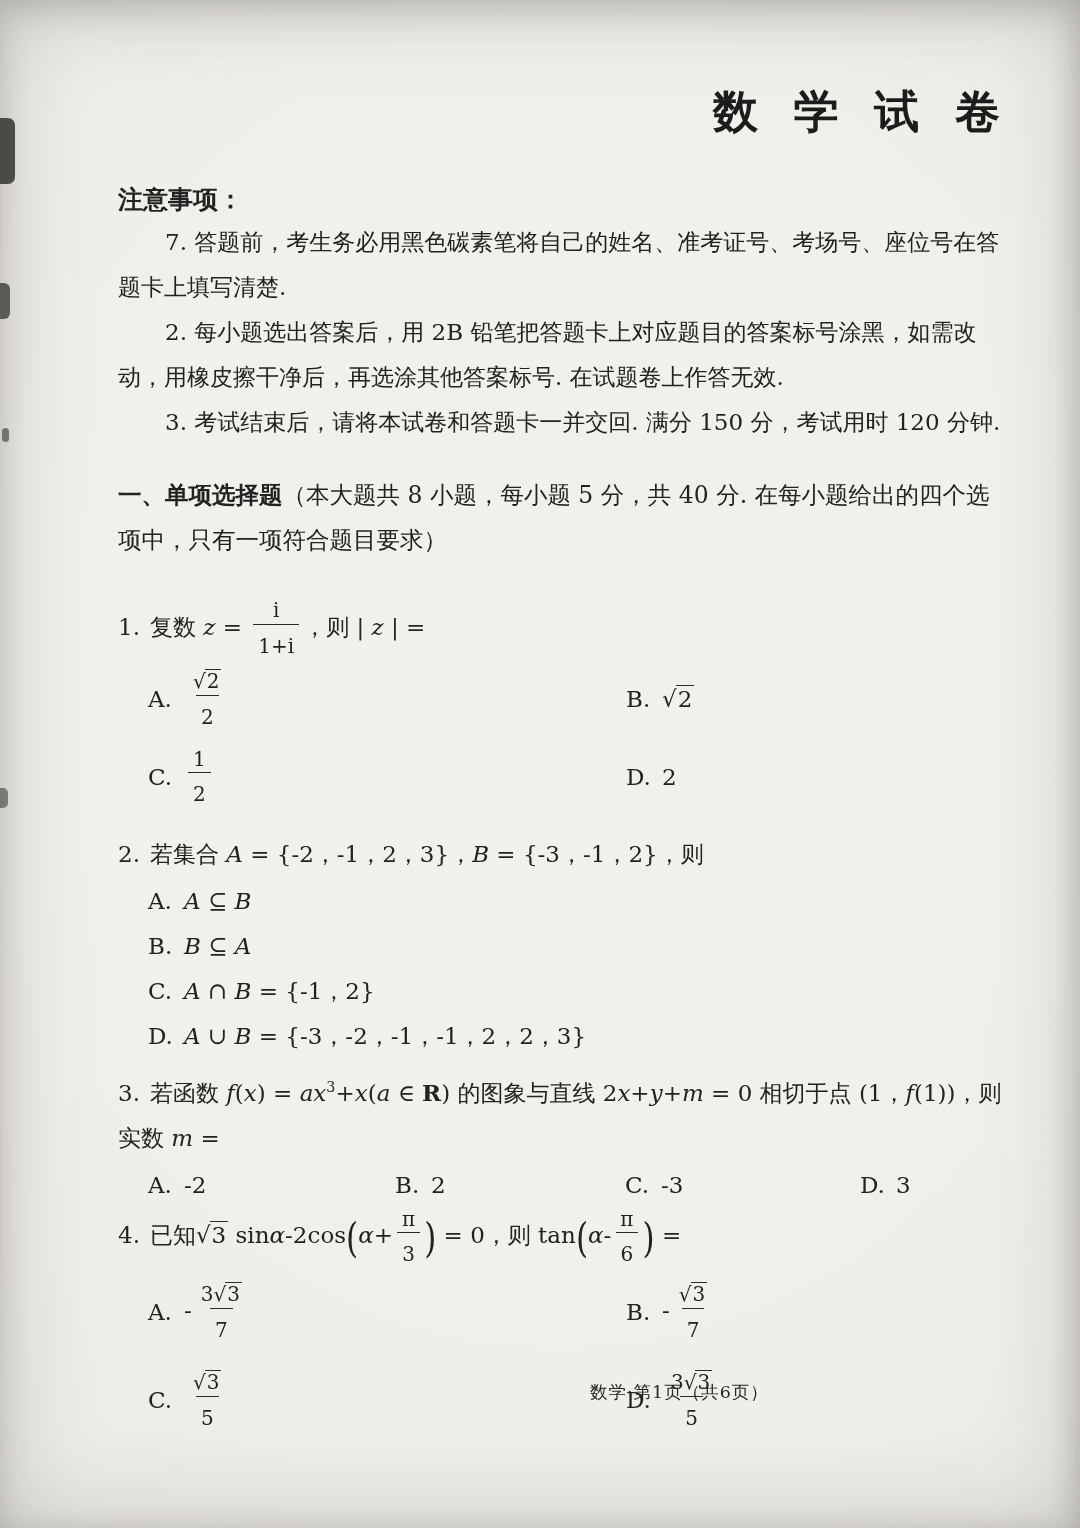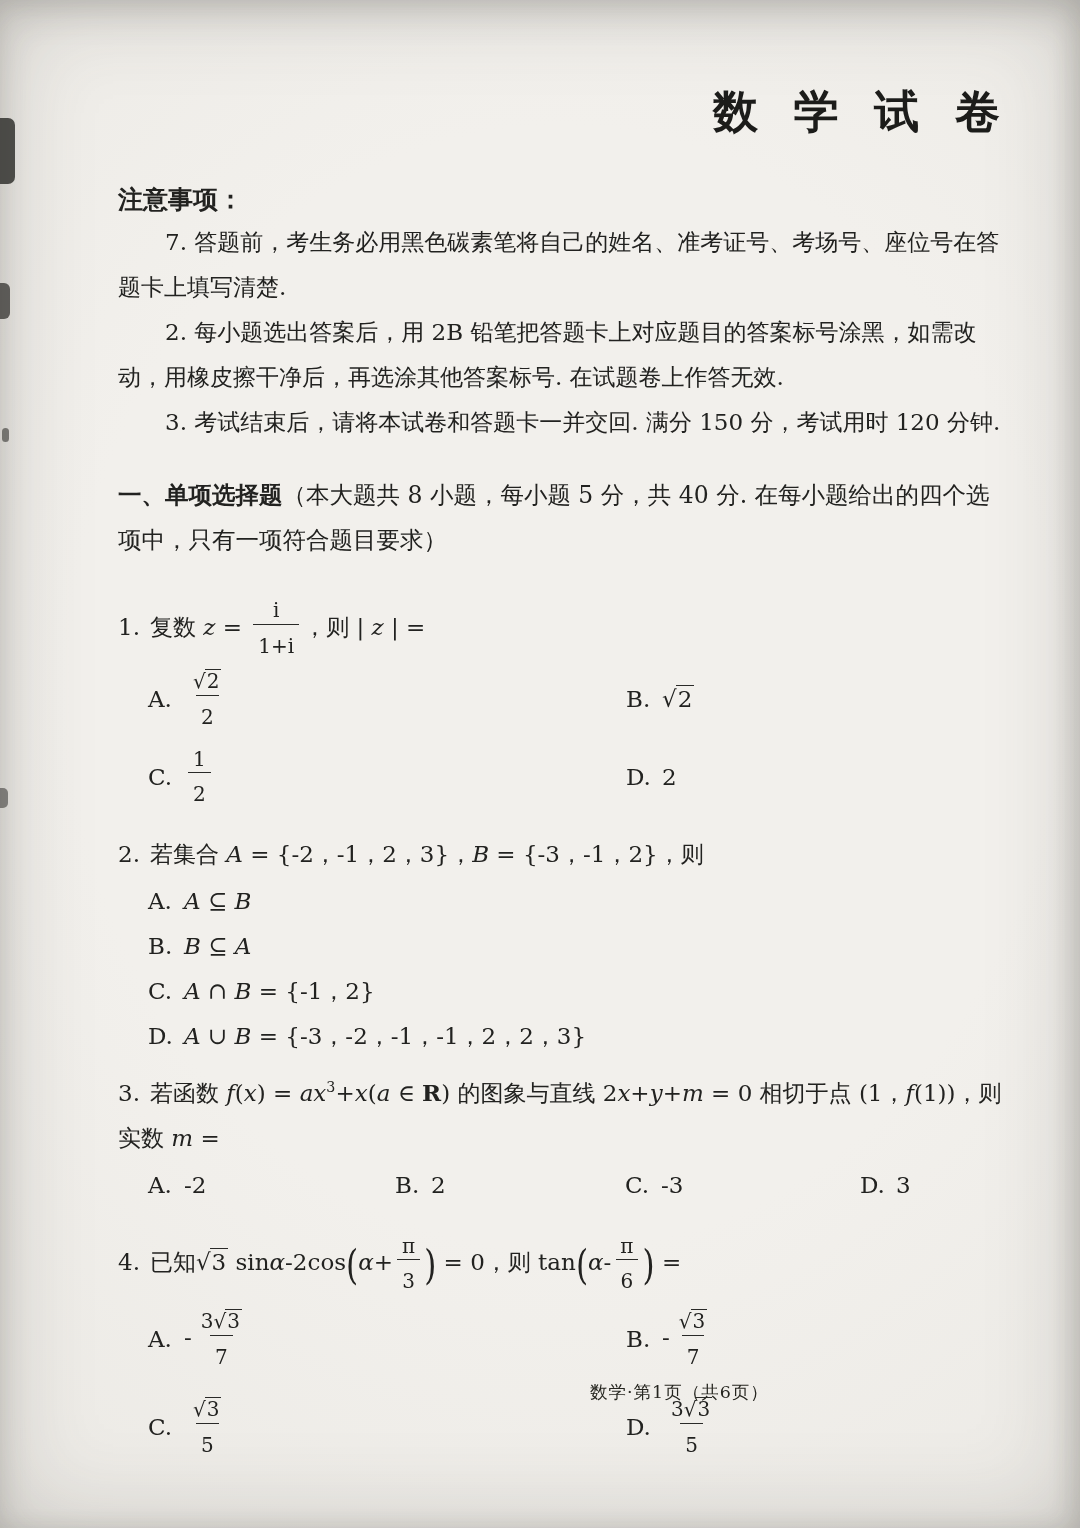--- a/index.html
+++ b/index.html
@@ -63,21 +63,21 @@
   .opts-grid2 { display:grid; grid-template-columns:478px 1fr; row-gap:16px; margin-top:10px; }
   .opts-grid2 .opt { min-height:62px; }
   .opts-stack { margin-top:2px; }
   .opts-stack .opt { line-height:45px; }
   .opts-row4 { display:grid; grid-template-columns:247px 230px 235px 1fr; margin-top:2px; }
   .opts-row4 .opt { line-height:44px; }
 
   .q1 { margin-top:36px; }
   .q2 { margin-top:24px; }
   .q3 { margin-top:6px; }
-  .q4 { margin-top:28px; }
+  .q4 { margin-top:1px; }
   .q4 .opts-grid2 { margin-top:6px; row-gap:10px; }
   .q4 .opts-grid2 .opt { min-height:78px; }
 
   .footer {
     position:absolute; left:590px; top:1380px;
     font-size:17.5px; letter-spacing:1px; color:#25251f;
   }
 </style>
 </head>
 <body>

